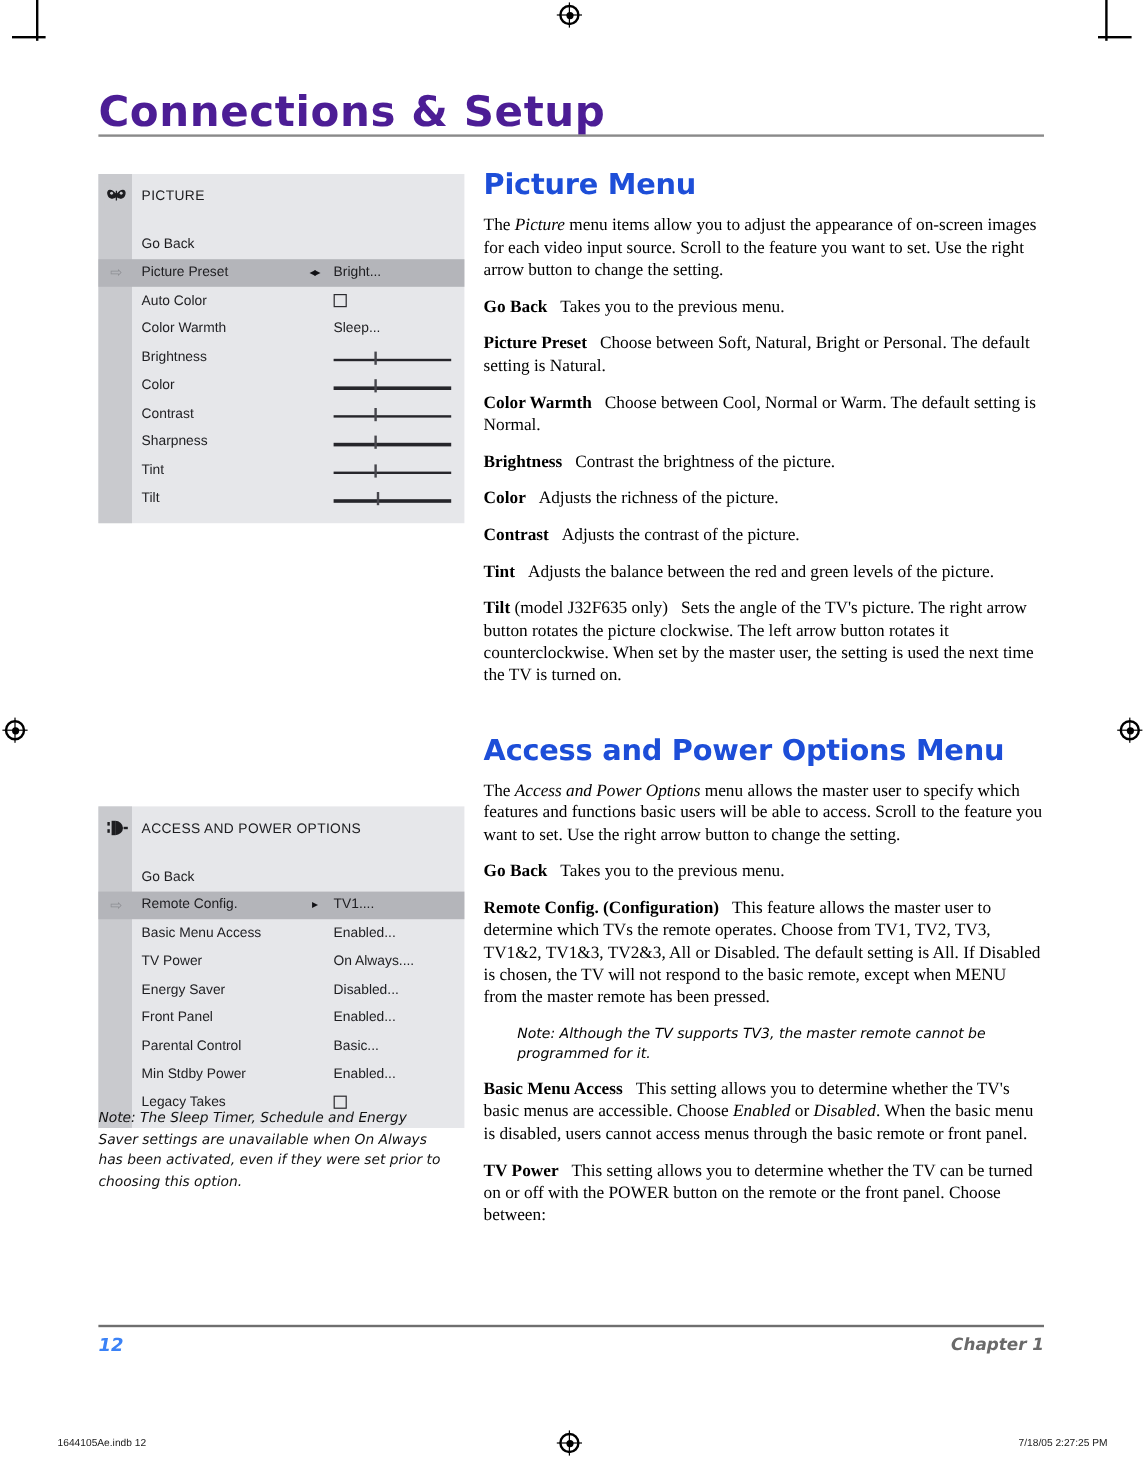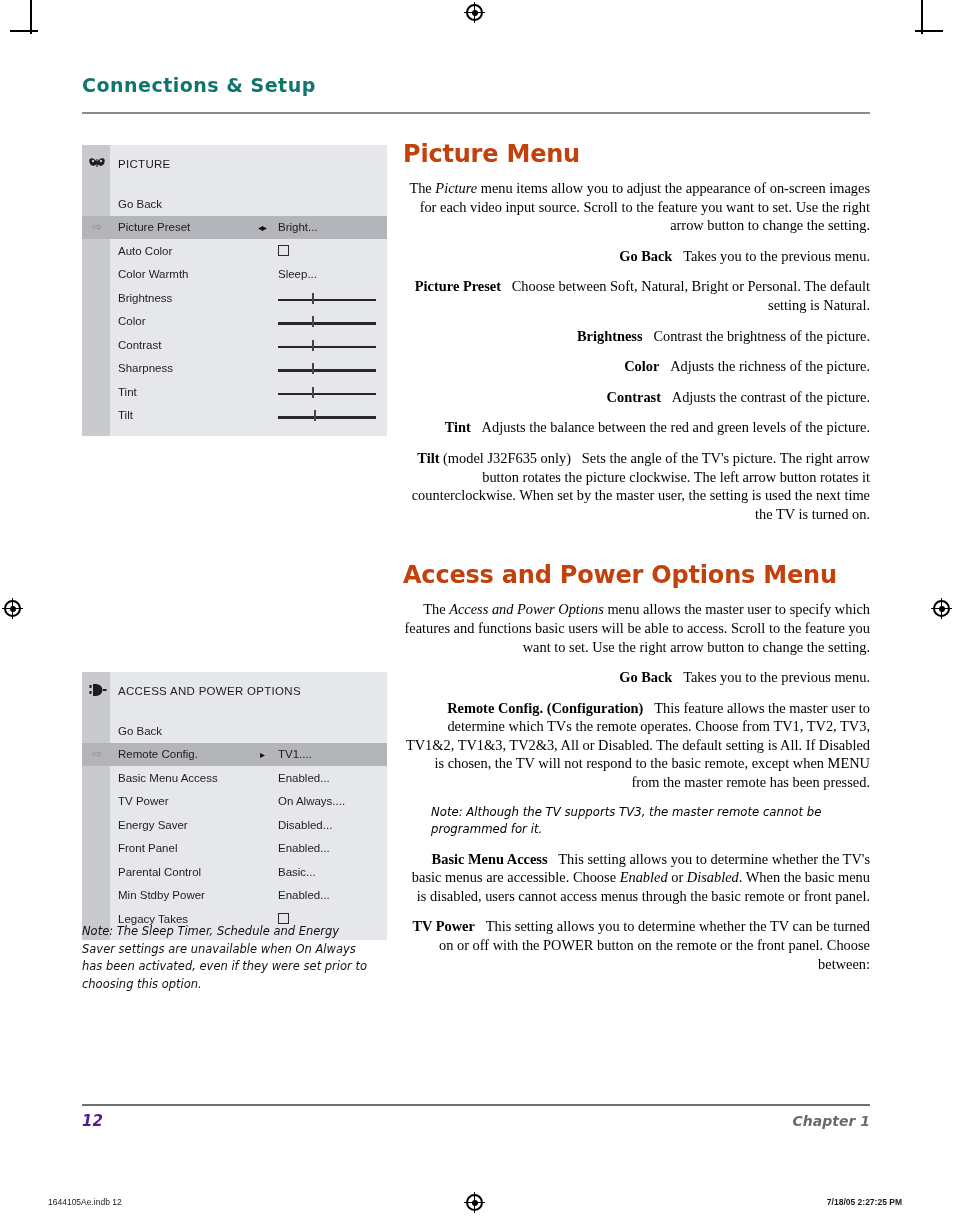--- a/index.html
+++ b/index.html
@@ -40,23 +40,23 @@
     margin: -3px 0 0 -3px;
   }
 
   
   #page-title {
     position: absolute;
     left: 82px;
     top: 74px;
     font-family: "DejaVu Sans", sans-serif;
     font-weight: bold;
-    font-size: 19px;
+    font-size: 35px;
     letter-spacing: 0.5px;
-    color: #0f766e;
+    color: #4c1d95;
   }
   #title-rule {
     position: absolute;
     left: 82px;
     top: 112px;
     width: 788px;
     height: 2px;
     background: #8a8a8a;
   }
 
@@ -169,28 +169,28 @@
     position: absolute;
     left: 403px;
     top: 140px;
     width: 467px;
   }
   h2.sec {
     font-family: "DejaVu Sans", sans-serif;
     font-weight: bold;
     font-size: 24px;
     margin: 0 0 11px 0;
-    color: #c2410c;
+    color: #1d4ed8;
     letter-spacing: -0.2px;
   }
   p.para {
     margin: 0 0 12px 0;
     font-size: 14.4px;
     line-height: 18.6px;
-    text-align: right;
+    text-align: left;
     color: #000;
   }
   p.para b { font-weight: bold; }
   p.para i { font-style: italic; }
   p.note-inset {
     margin: 0 0 12px 0;
     padding-left: 28px;
     font-family: "DejaVu Sans", sans-serif;
     font-style: italic;
     font-size: 11.7px;
@@ -208,21 +208,21 @@
     background: #6f6f6f;
   }
   #page-num {
     position: absolute;
     left: 82px;
     top: 1112px;
     font-family: "DejaVu Sans", sans-serif;
     font-weight: bold;
     font-style: italic;
     font-size: 15px;
-    color: #4c1d95;
+    color: #3b82f6;
   }
   #chapter-label {
     position: absolute;
     right: 84px;
     top: 1113px;
     font-family: "DejaVu Sans", sans-serif;
     font-weight: bold;
     font-style: italic;
     font-size: 14px;
     color: #6a6a6a;
@@ -231,21 +231,21 @@
 
   
   .slug {
     position: absolute;
     font-family: "Liberation Sans", sans-serif;
     font-size: 8.5px;
     color: #1a1a1a;
     top: 1197px;
   }
   #slug-left { left: 48px; }
-  #slug-right { right: 52px; font-weight: bold; }
+  #slug-right { right: 31px; }
 </style>
 </head>
 <body>
 
 <div class="crop" style="left:30px;  top:0px;   width:1.5px; height:34px;"></div>
 <div class="crop" style="left:10px; top:30px;  width:28px;  height:1.5px;"></div>
 <div class="crop" style="left:921px; top:0px;  width:1.5px; height:34px;"></div>
 <div class="crop" style="left:915px; top:30px; width:28px; height:1.5px;"></div>
 
 <div class="reg" style="left:466px; top:4px;">
@@ -442,20 +442,21 @@
 
   <h2 class="sec">Picture Menu</h2>
 
   <p class="para"><span>The </span><i>Picture</i><span> menu items allow you to adjust the appearance of on-screen images for each video input source. Scroll to the feature you want to set. Use the right arrow button to change the setting.</span></p>
 
   <p class="para"><b>Go Back</b>&nbsp;&nbsp;&nbsp;<span>Takes you to the previous menu.</span></p>
 
   <p class="para"><b>Picture Preset</b>&nbsp;&nbsp;&nbsp;<span>Choose between Soft, Natural, Bright or Personal. The default setting is Natural.</span></p>
 
 
+  <p class="para"><b>Color Warmth</b>&nbsp;&nbsp;&nbsp;<span>Choose between Cool, Normal or Warm. The default setting is Normal.</span></p>
 
   <p class="para"><b>Brightness</b>&nbsp;&nbsp;&nbsp;<span>Contrast the brightness of the picture.</span></p>
 
   <p class="para"><b>Color</b>&nbsp;&nbsp;&nbsp;<span>Adjusts the richness of the picture.</span></p>
 
   <p class="para"><b>Contrast</b>&nbsp;&nbsp;&nbsp;<span>Adjusts the contrast of the picture.</span></p>
 
 
   <p class="para"><b>Tint</b>&nbsp;&nbsp;&nbsp;<span>Adjusts the balance between the red and green levels of the picture.</span></p>
 

